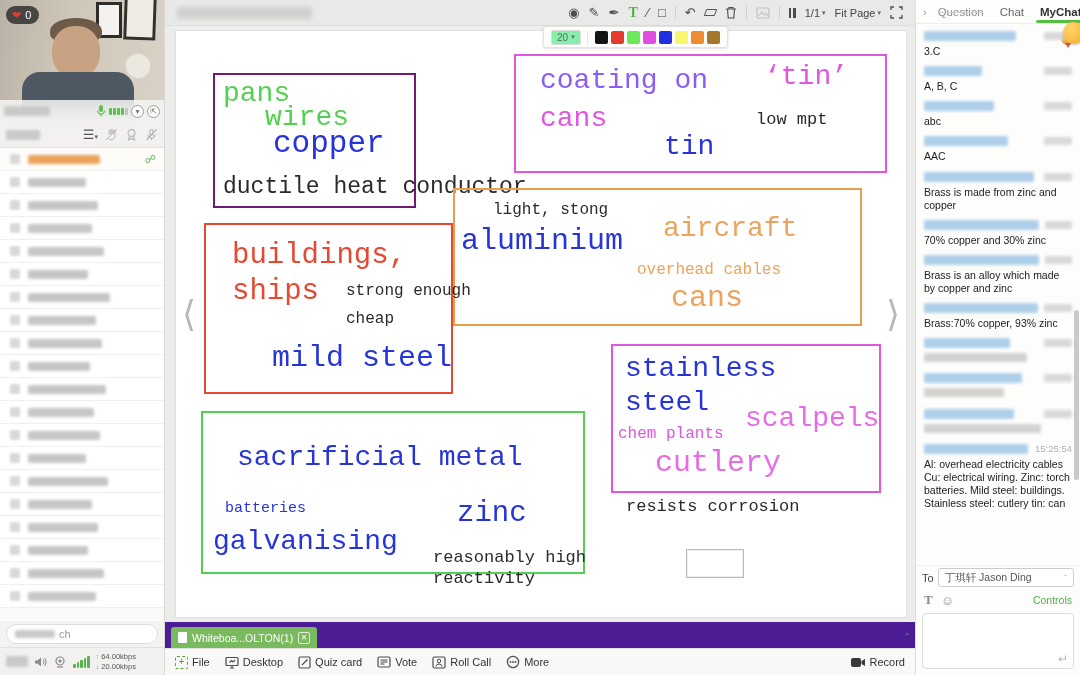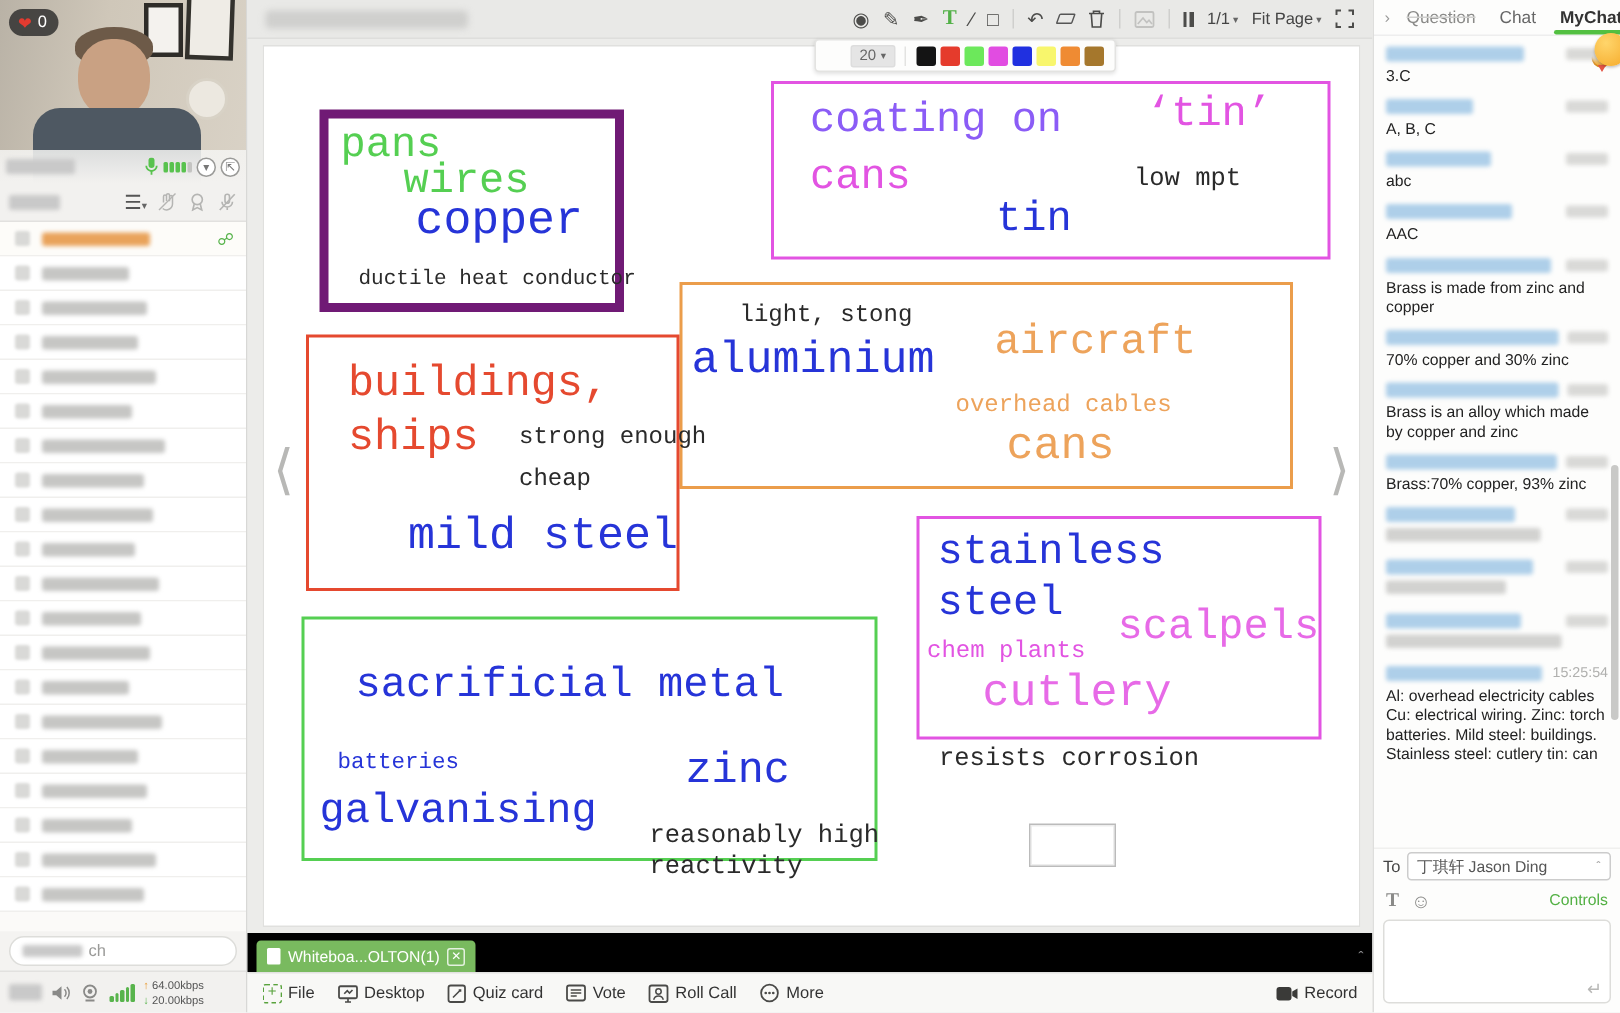--- a/index.html
+++ b/index.html
@@ -51,29 +51,29 @@
   .tools { display:flex; align-items:center; gap:9px; margin-left:auto; padding-right:4px; color:#4c4c4a; font-size:13px; }
   .tools .sep { width:1px; height:13px; background:#cfcfcd; }
   .tool { cursor:pointer; line-height:1; }
   .tool.t-green { color:#53b148; font-family:"Liberation Serif", serif; font-weight:bold; font-size:14px; }
   .eraser { width:11px; height:7px; border:1.5px solid #555; border-radius:1px; transform:skewX(-20deg); display:inline-block; }
   .pausebars { display:inline-flex; gap:2px; }
   .pausebars i { width:2.5px; height:10px; background:#4c4c4a; }
   .pgsel,.fitsel { font-size:11px; color:#444; display:flex; align-items:center; gap:2px; }
   .caret { font-size:7px; color:#666; }
   .subtools { position:absolute; left:378px; top:26px; height:22px; background:#fdfdfc; border:1px solid #e3e3e1; border-radius:3px; box-shadow:0 1px 3px rgba(0,0,0,.12); display:flex; align-items:center; padding:0 7px; gap:6px; z-index:5; }
-  .pen-size { font-size:10px; color:#666; border:1px solid #ddd; border-radius:2px; padding:1px 5px; background:#e5e5e5; display:flex; gap:3px; align-items:center;margin-left:16px; }
+  .pen-size { font-size:10px; color:#666; border:1px solid #ddd; border-radius:2px; padding:1px 5px; background:#86efac; display:flex; gap:3px; align-items:center; }
   .swatches { display:flex; gap:3px; border-left:1px solid #e3e3e1; padding-left:7px; }
   .swatch { width:13px; height:13px; border-radius:2px; cursor:pointer; }
   .page { position:absolute; left:10px; top:30px; width:732px; height:588px; background:#fff; border:1px solid #e0e0de; }
   .wb { position:absolute; font-family:"Liberation Mono", monospace; white-space:nowrap; line-height:1.05; }
   .wbox { position:absolute; }
   .nav-arrow { position:absolute; font-size:36px; color:#b8b8b6; top:262px; font-family:"DejaVu Sans", sans-serif; cursor:pointer; }
   .empty-box { position:absolute; left:510px; top:518px; width:58px; height:29px; background:#fff; border:1px solid #bbb; box-shadow:0 0 0 1px #eee inset; }
-  .tabstrip { position:absolute; left:0; right:0; top:622px; height:26px; background:#000000; display:flex; align-items:flex-end; padding:0 6px;justify-content:center; }
+  .tabstrip { position:absolute; left:0; right:0; top:622px; height:26px; background:#4c1d95; display:flex; align-items:flex-end; padding:0 6px;justify-content:center; }
   .wtab { height:21px; background:#79ba5f; border-radius:3px 3px 0 0; color:#fff; font-size:10.5px; display:flex; align-items:center; gap:5px; padding:0 7px; cursor:pointer; }
   .wtab .doc { width:9px; height:11px; background:#fff; border-radius:1px; position:relative; }
   .wtab .x { width:12px; height:12px; border:1px solid rgba(255,255,255,.8); border-radius:2px; font-size:8px; display:flex; align-items:center; justify-content:center; }
   .strip-collapse { margin-left:auto; color:#88888a; font-size:10px; padding-bottom:4px; cursor:pointer; }
   .footer { position:absolute; left:0; right:0; top:648px; height:27px; background:#f8f8f6; border-top:1px solid #e2e2e0; display:flex; align-items:center; gap:15px; padding:0 10px; font-size:11px; color:#333; }
   .fitem { display:flex; align-items:center; gap:4px; cursor:pointer; }
   .fplus { width:13px; height:13px; border:1.5px dashed #59a33d; border-radius:2px; color:#59a33d; font-size:10px; line-height:10px; text-align:center; }
   .fspacer { flex:1; }
   svg.ic { display:block; }
 
@@ -332,25 +332,25 @@
           <span class="swatch" style="background: rgb(225, 76, 225);"></span>
           <span class="swatch" style="background: rgb(32, 48, 224);"></span>
           <span class="swatch" style="background: rgb(248, 246, 108);"></span>
           <span class="swatch" style="background: rgb(239, 139, 51);"></span>
           <span class="swatch" style="background: rgb(165, 119, 44);"></span>
         </div>
     </div>
 
     <div class="page">
 
-      <div class="wbox" style="left:37px;top:42px;width:203px;height:135px;border:6px solid #701a75">
+      <div class="wbox" style="left:37px;top:42px;width:203px;height:135px;border:2px solid #701a75">
         <span class="wb" style="left:8px;top:4px;font-size:28px;color:#55cf52">pans</span>
         <span class="wb" style="left:50px;top:28px;font-size:28px;color:#55cf52">wires</span>
         <span class="wb" style="left:58px;top:53px;font-size:31px;color:#2634d8">copper</span>
-        <span class="wb" style="left:20px;top:100px;font-size:14px;color:#2a2a2a">ductile  heat conductor</span>
+        <span class="wb" style="left:8px;top:100px;font-size:23px;color:#2a2a2a">ductile  heat conductor</span>
       </div>
 
       <div class="wbox" style="left:338px;top:23px;width:373px;height:119px;border:2px solid #e254e2">
         <span class="wb" style="left:24px;top:10px;font-size:28px;color:#8b5cf6">coating on</span>
         <span class="wb" style="left:24px;top:48px;font-size:28px;color:#e254e2">cans</span>
         <span class="wb" style="left:248px;top:6px;font-size:28px;color:#e254e2">‘tin’</span>
         <span class="wb" style="left:240px;top:55px;font-size:17px;color:#2a2a2a">low mpt</span>
         <span class="wb" style="left:148px;top:76px;font-size:28px;color:#2634d8">tin</span>
       </div>
 

